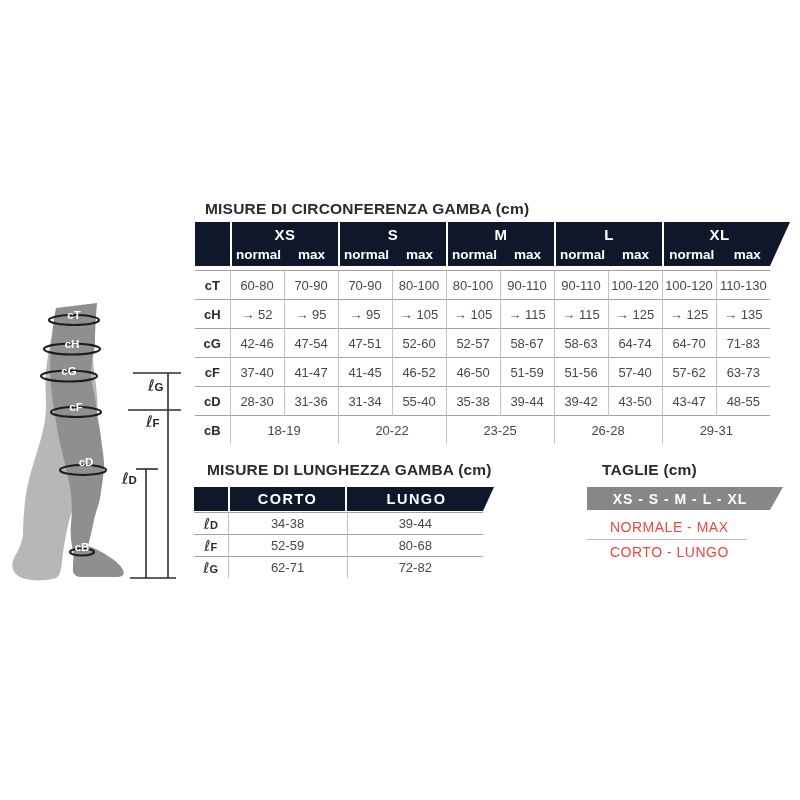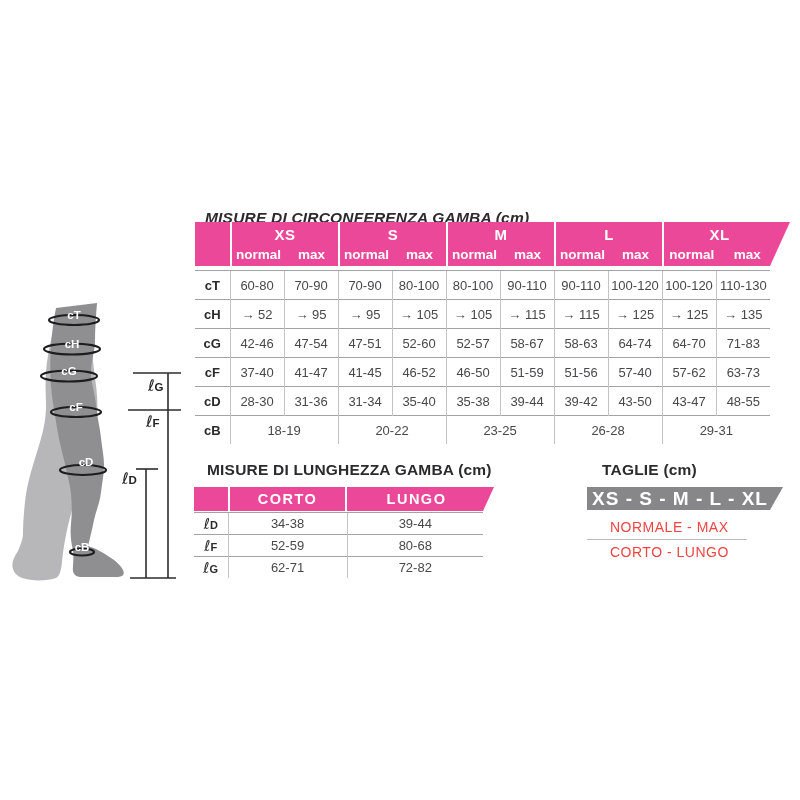--- a/index.html
+++ b/index.html
@@ -1,26 +1,26 @@
 <!DOCTYPE html>
 <html><head>
 <meta charset="utf-8">
 <style>
   html,body { margin:0; padding:0; background:#ffffff; }
   body { width:800px; height:800px; font-family:"Liberation Sans","DejaVu Sans",sans-serif; }
   .canvas { position:relative; width:800px; height:800px; background:#fff; overflow:hidden; }
 
   .title { position:absolute; margin:0; font-size:15.5px; font-weight:bold; color:#2b2b2d; letter-spacing:0.2px; white-space:nowrap; }
-  .t1 { left:205px; top:209px;font-style:italic; }
+  .t1 { left:205px; top:200px; }
   .t2 { left:207px; top:461px; }
   .t3 { left:602px; top:461px; }
 
   
   .band { position:absolute; background:#ffffff; display:flex; gap:2px; }
-  .band .cell { background:#ec4899; }
+  .band .cell { background:#0f172a; }
   .band-main { left:195px; top:222px; width:595px; height:44px;
                clip-path:polygon(0 0,100% 0,calc(100% - 20px) 100%,0 100%); }
   .band-main .corner { width:35px; flex:none; }
   .band-main .group { width:106px; flex:none; display:flex; flex-direction:column; color:#fff; font-weight:bold; }
   .band-main .group.last { width:auto; flex:1; padding-right:15px; }
   .size-name { height:23px; line-height:26px; text-align:center; font-size:15px; letter-spacing:0.5px; }
   .subrow { flex:1; display:flex; font-size:13.5px; }
   .subrow span { flex:1; text-align:center; line-height:19px; }
 
   table { border-collapse:collapse; table-layout:fixed; }
@@ -40,21 +40,21 @@
   .len-body { position:absolute; left:194px; top:512px; width:289px; }
   .len-body th,.len-body td { height:21px; padding:0; text-align:center; vertical-align:middle;
       border-top:1px solid #a3a3a6; font-size:13px; font-weight:normal; color:#48484b; }
   .len-body tr > * + * { border-left:1px solid #c3c3c6;margin-top:32px; }
 
   .ell { font-family:"DejaVu Sans",sans-serif; font-size:15px; color:#2b2b2d; }
   .ellsub { font-size:11px; font-weight:bold; color:#2b2b2d; }
 
   .band-taglie { position:absolute; left:587px; top:487px; width:196px; height:23px; background:#87878a;
       clip-path:polygon(0 0,100% 0,calc(100% - 13px) 100%,0 100%);
-      color:#fff; font-weight:bold; font-size:19px; letter-spacing:1px; text-align:center; line-height:24px;
+      color:#fff; font-weight:bold; font-size:14px; letter-spacing:1px; text-align:center; line-height:24px;
       padding:0; }
   .band-taglie span { display:block; padding-right:10px; }
   .taglie-row { position:absolute; left:610px; font-size:14px; color:#ef4444; letter-spacing:0.5px; white-space:nowrap;text-align:center; }
   .r1 { top:519px; }
   .r2 { top:544px; }
   .taglie-divider { position:absolute; left:587px; top:539px; width:160px; height:1px; background:#bbbbbd; }
 
   .leg { position:absolute; left:10px; top:284px; }
   .band-label { font-family:"Liberation Sans",sans-serif; font-size:11.5px; font-weight:bold; fill:#ffffff; }
   .len-sym { font-family:"DejaVu Sans",sans-serif; font-size:16px; fill:#222224; }
@@ -219,21 +219,21 @@
       <td>51-56</td>
       <td>57-40</td>
       <td>57-62</td>
       <td>63-73</td>
     </tr>
     <tr>
       <th>cD</th>
       <td>28-30</td>
       <td>31-36</td>
       <td>31-34</td>
-      <td>35-40</td>
+      <td>55-40</td>
       <td>35-38</td>
       <td>39-44</td>
       <td>39-42</td>
       <td>43-50</td>
       <td>43-47</td>
       <td>48-55</td>
     </tr>
     <tr>
       <th>cB</th>
       <td colspan="2">18-19</td>

